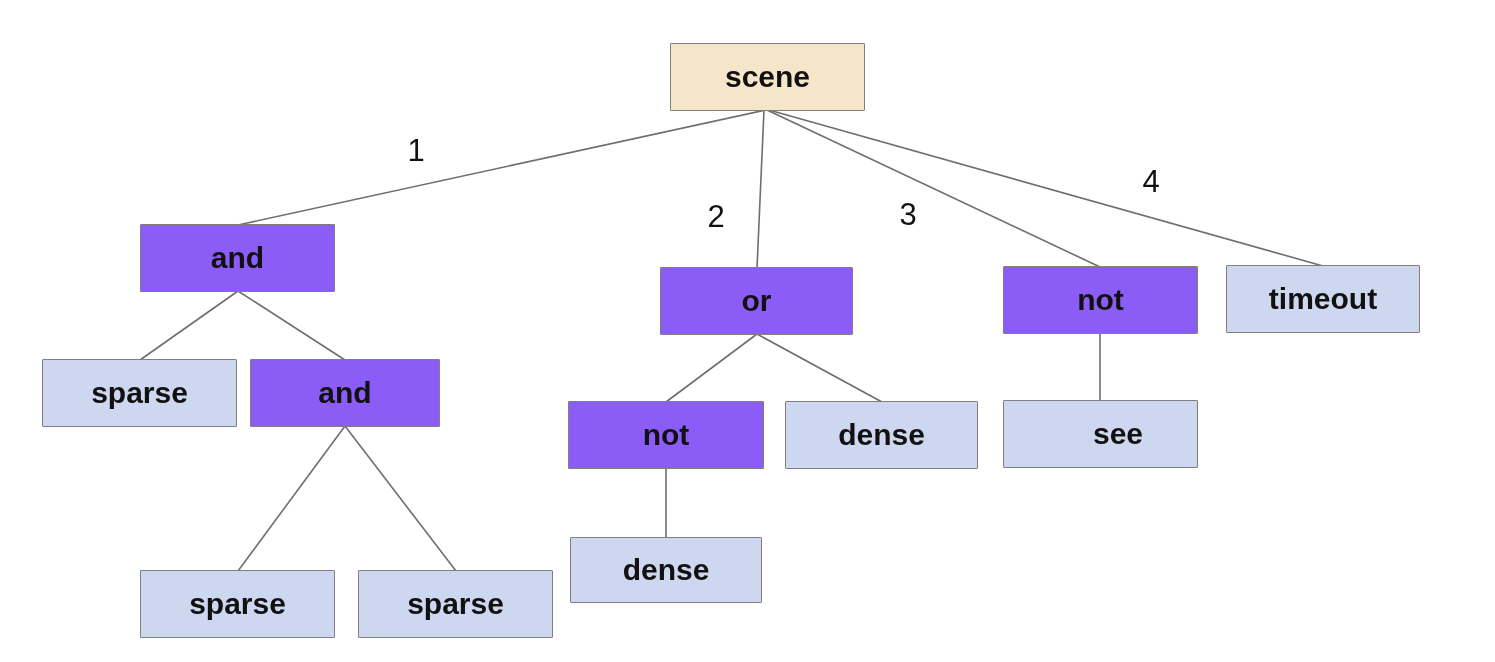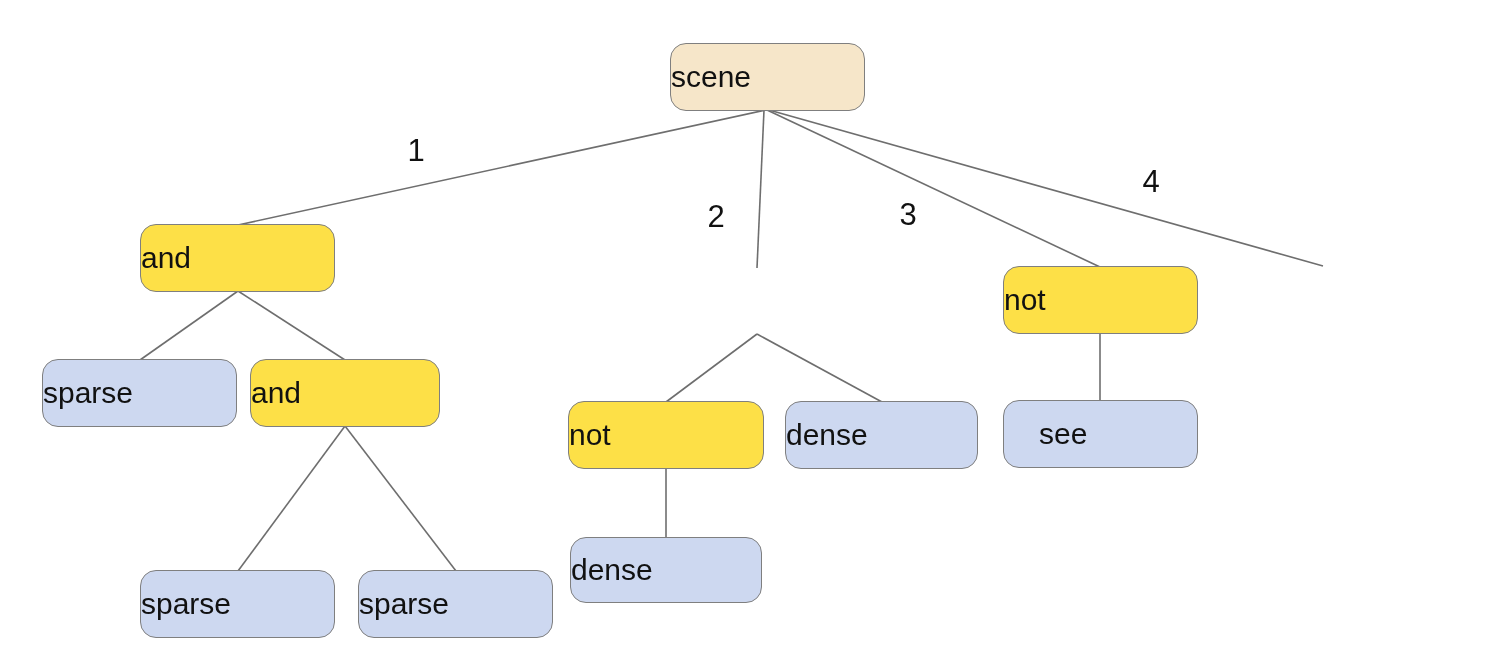--- a/index.html
+++ b/index.html
@@ -17,29 +17,31 @@
     width: 1495px; height: 662px;
   }
   .edges-svg line {
     stroke: #6e6e6e;
     stroke-width: 1.6;
   }
   .node {
     position: absolute;
     box-sizing: border-box;
     border: 1.8px solid #7f7f7f;
-    border-radius: 16px;
+    border-radius: 1px;
     display: flex;
     align-items: center;
+    justify-content: center;
     font-size: 30px;
     color: #111111;
     cursor: default;
+    font-weight: bold;
   }
   .node-root     { background: #f6e6c9; }
-  .node-operator { background: #fde047; }
+  .node-operator { background: #8b5cf6; }
   .node-leaf     { background: #cdd8f0; }
 
   .p-scene   { left: 670px;  top: 43px;  width: 195px; height: 68px; }
   .p-and1    { left: 140px;  top: 224px; width: 195px; height: 68px; }
   .p-or      { left: 660px;  top: 267px; width: 193px; height: 68px; }
   .p-not1    { left: 1003px; top: 266px; width: 195px; height: 68px; }
   .p-timeout { left: 1226px; top: 265px; width: 194px; height: 68px; }
   .p-sparse1 { left: 42px;   top: 359px; width: 195px; height: 68px; }
   .p-and2    { left: 250px;  top: 359px; width: 190px; height: 68px; }
   .p-not2    { left: 568px;  top: 401px; width: 196px; height: 68px; }
@@ -87,25 +89,31 @@
   <span class="edge-label el-4">4</span>
 
   <div class="node node-root p-scene">
     <span>scene</span>
   </div>
 
   <div class="node node-operator p-and1">
     <span>and</span>
   </div>
 
+  <div class="node node-operator p-or">
+    <span>or</span>
+  </div>
 
   <div class="node node-operator p-not1">
     <span>not</span>
   </div>
 
+  <div class="node node-leaf p-timeout">
+    <span>timeout</span>
+  </div>
 
   <div class="node node-leaf p-sparse1">
     <span>sparse</span>
   </div>
 
   <div class="node node-operator p-and2">
     <span>and</span>
   </div>
 
   <div class="node node-operator p-not2">

